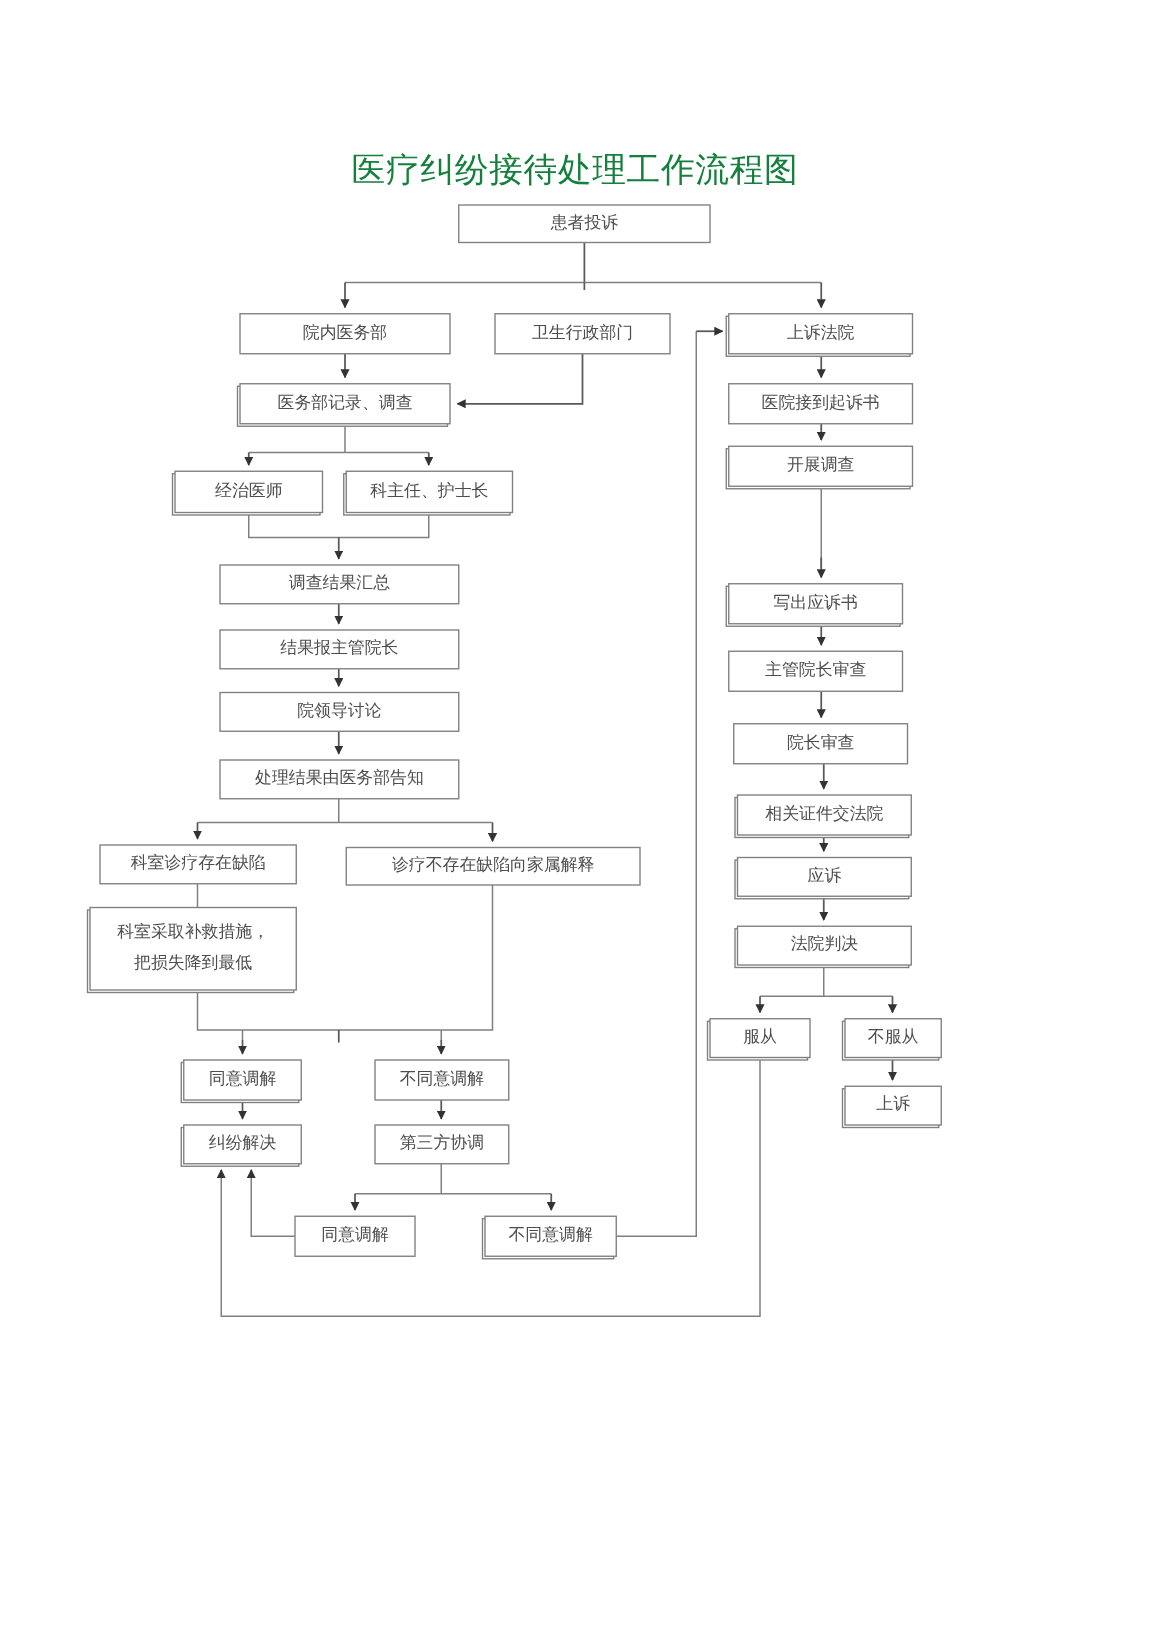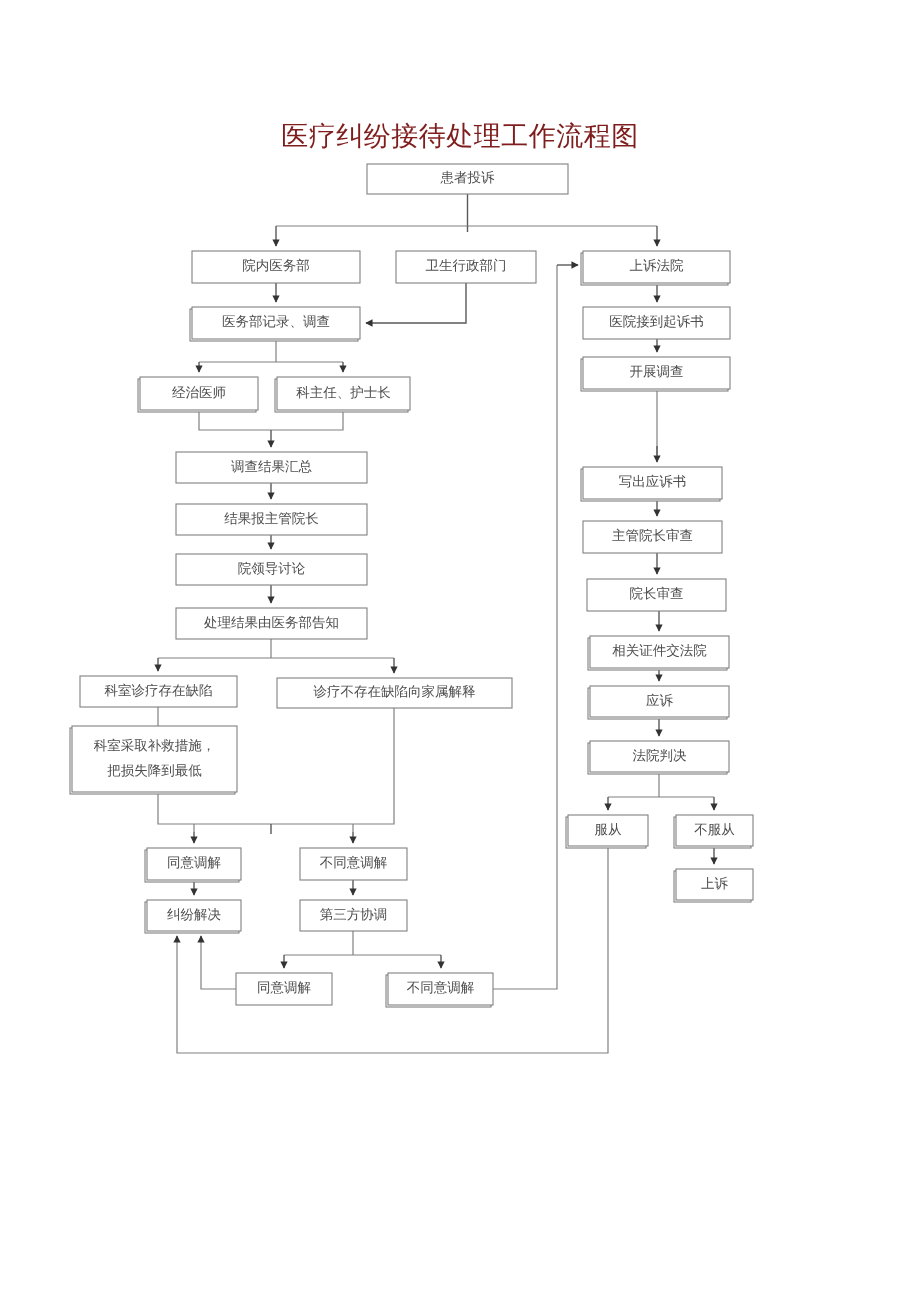--- a/index.html
+++ b/index.html
@@ -15,21 +15,21 @@
     font-family: "Liberation Serif", "DejaVu Serif", serif;
     overflow: hidden;
   }
   #chart-title {
     position: absolute;
     left: 0;
     top: 118px;
     width: 920px;
     text-align: center;
     font-size: 27px;
-    color: #7f1d1d;
+    color: #15803d;
     letter-spacing: 0.5px;
     font-family: "Liberation Serif", "DejaVu Serif", serif;
   }
   svg#flow {
     position: absolute;
     left: 0;
     top: 0;
   }
   .node rect {
     fill: #ffffff;

